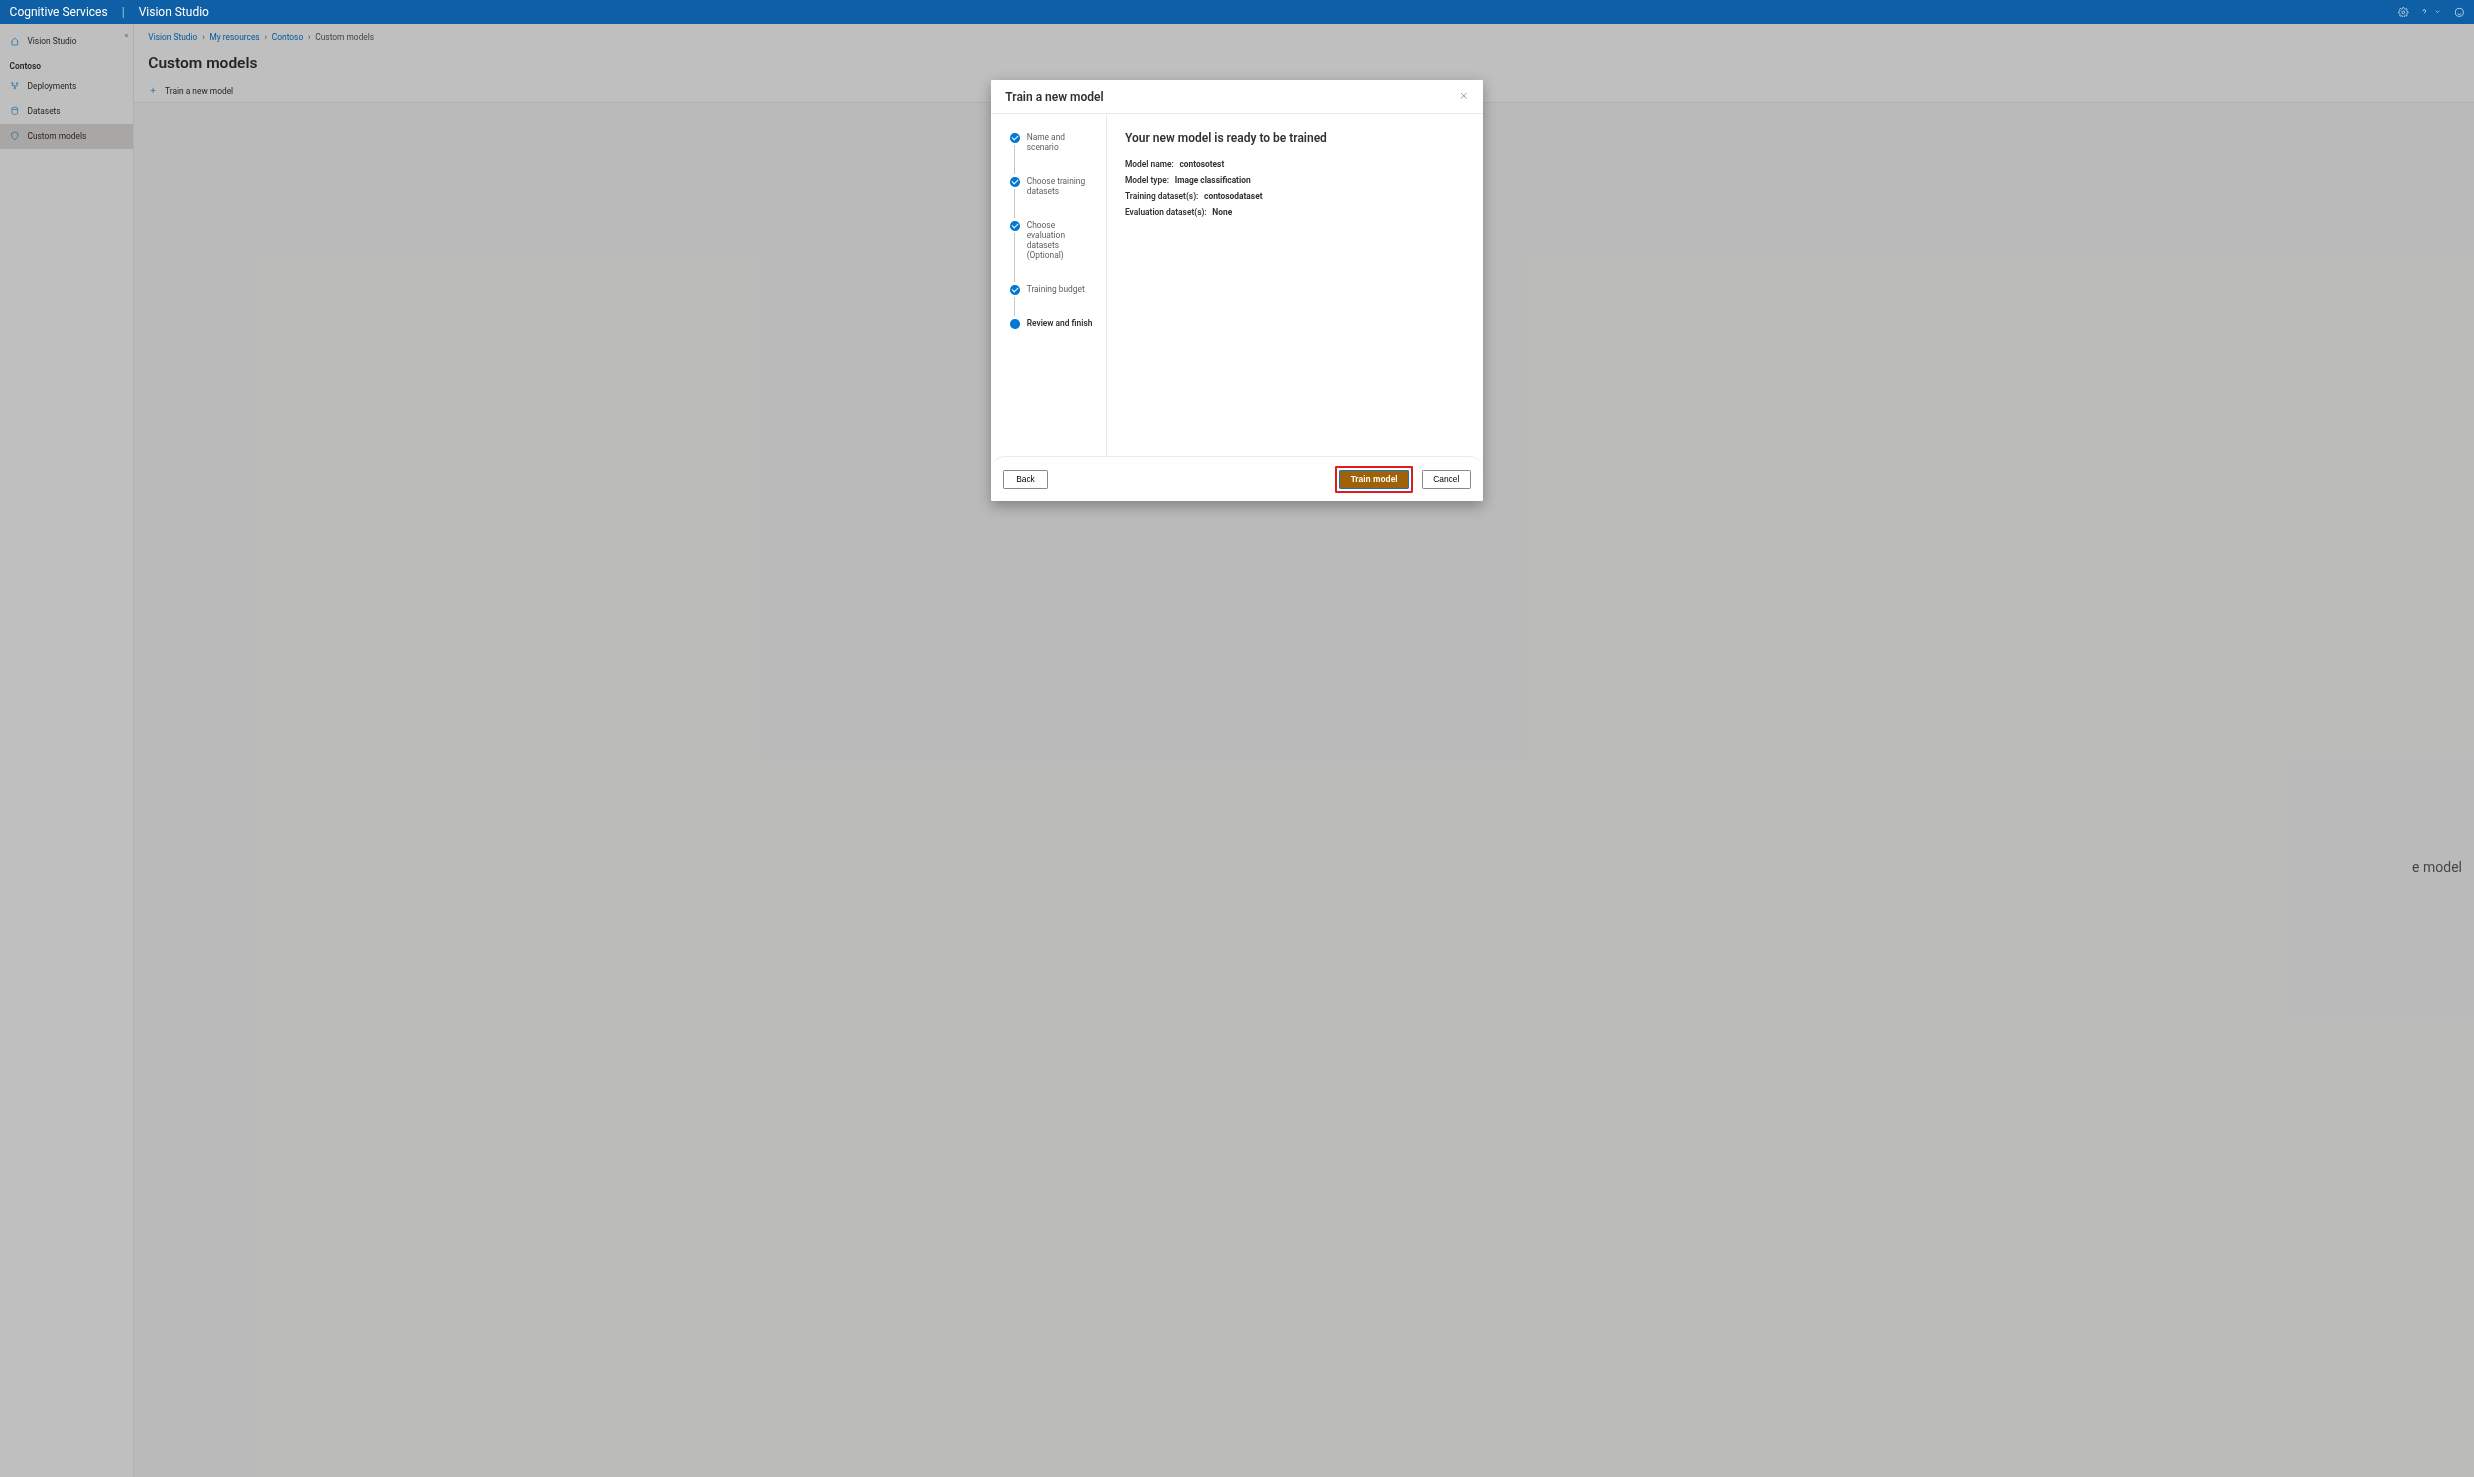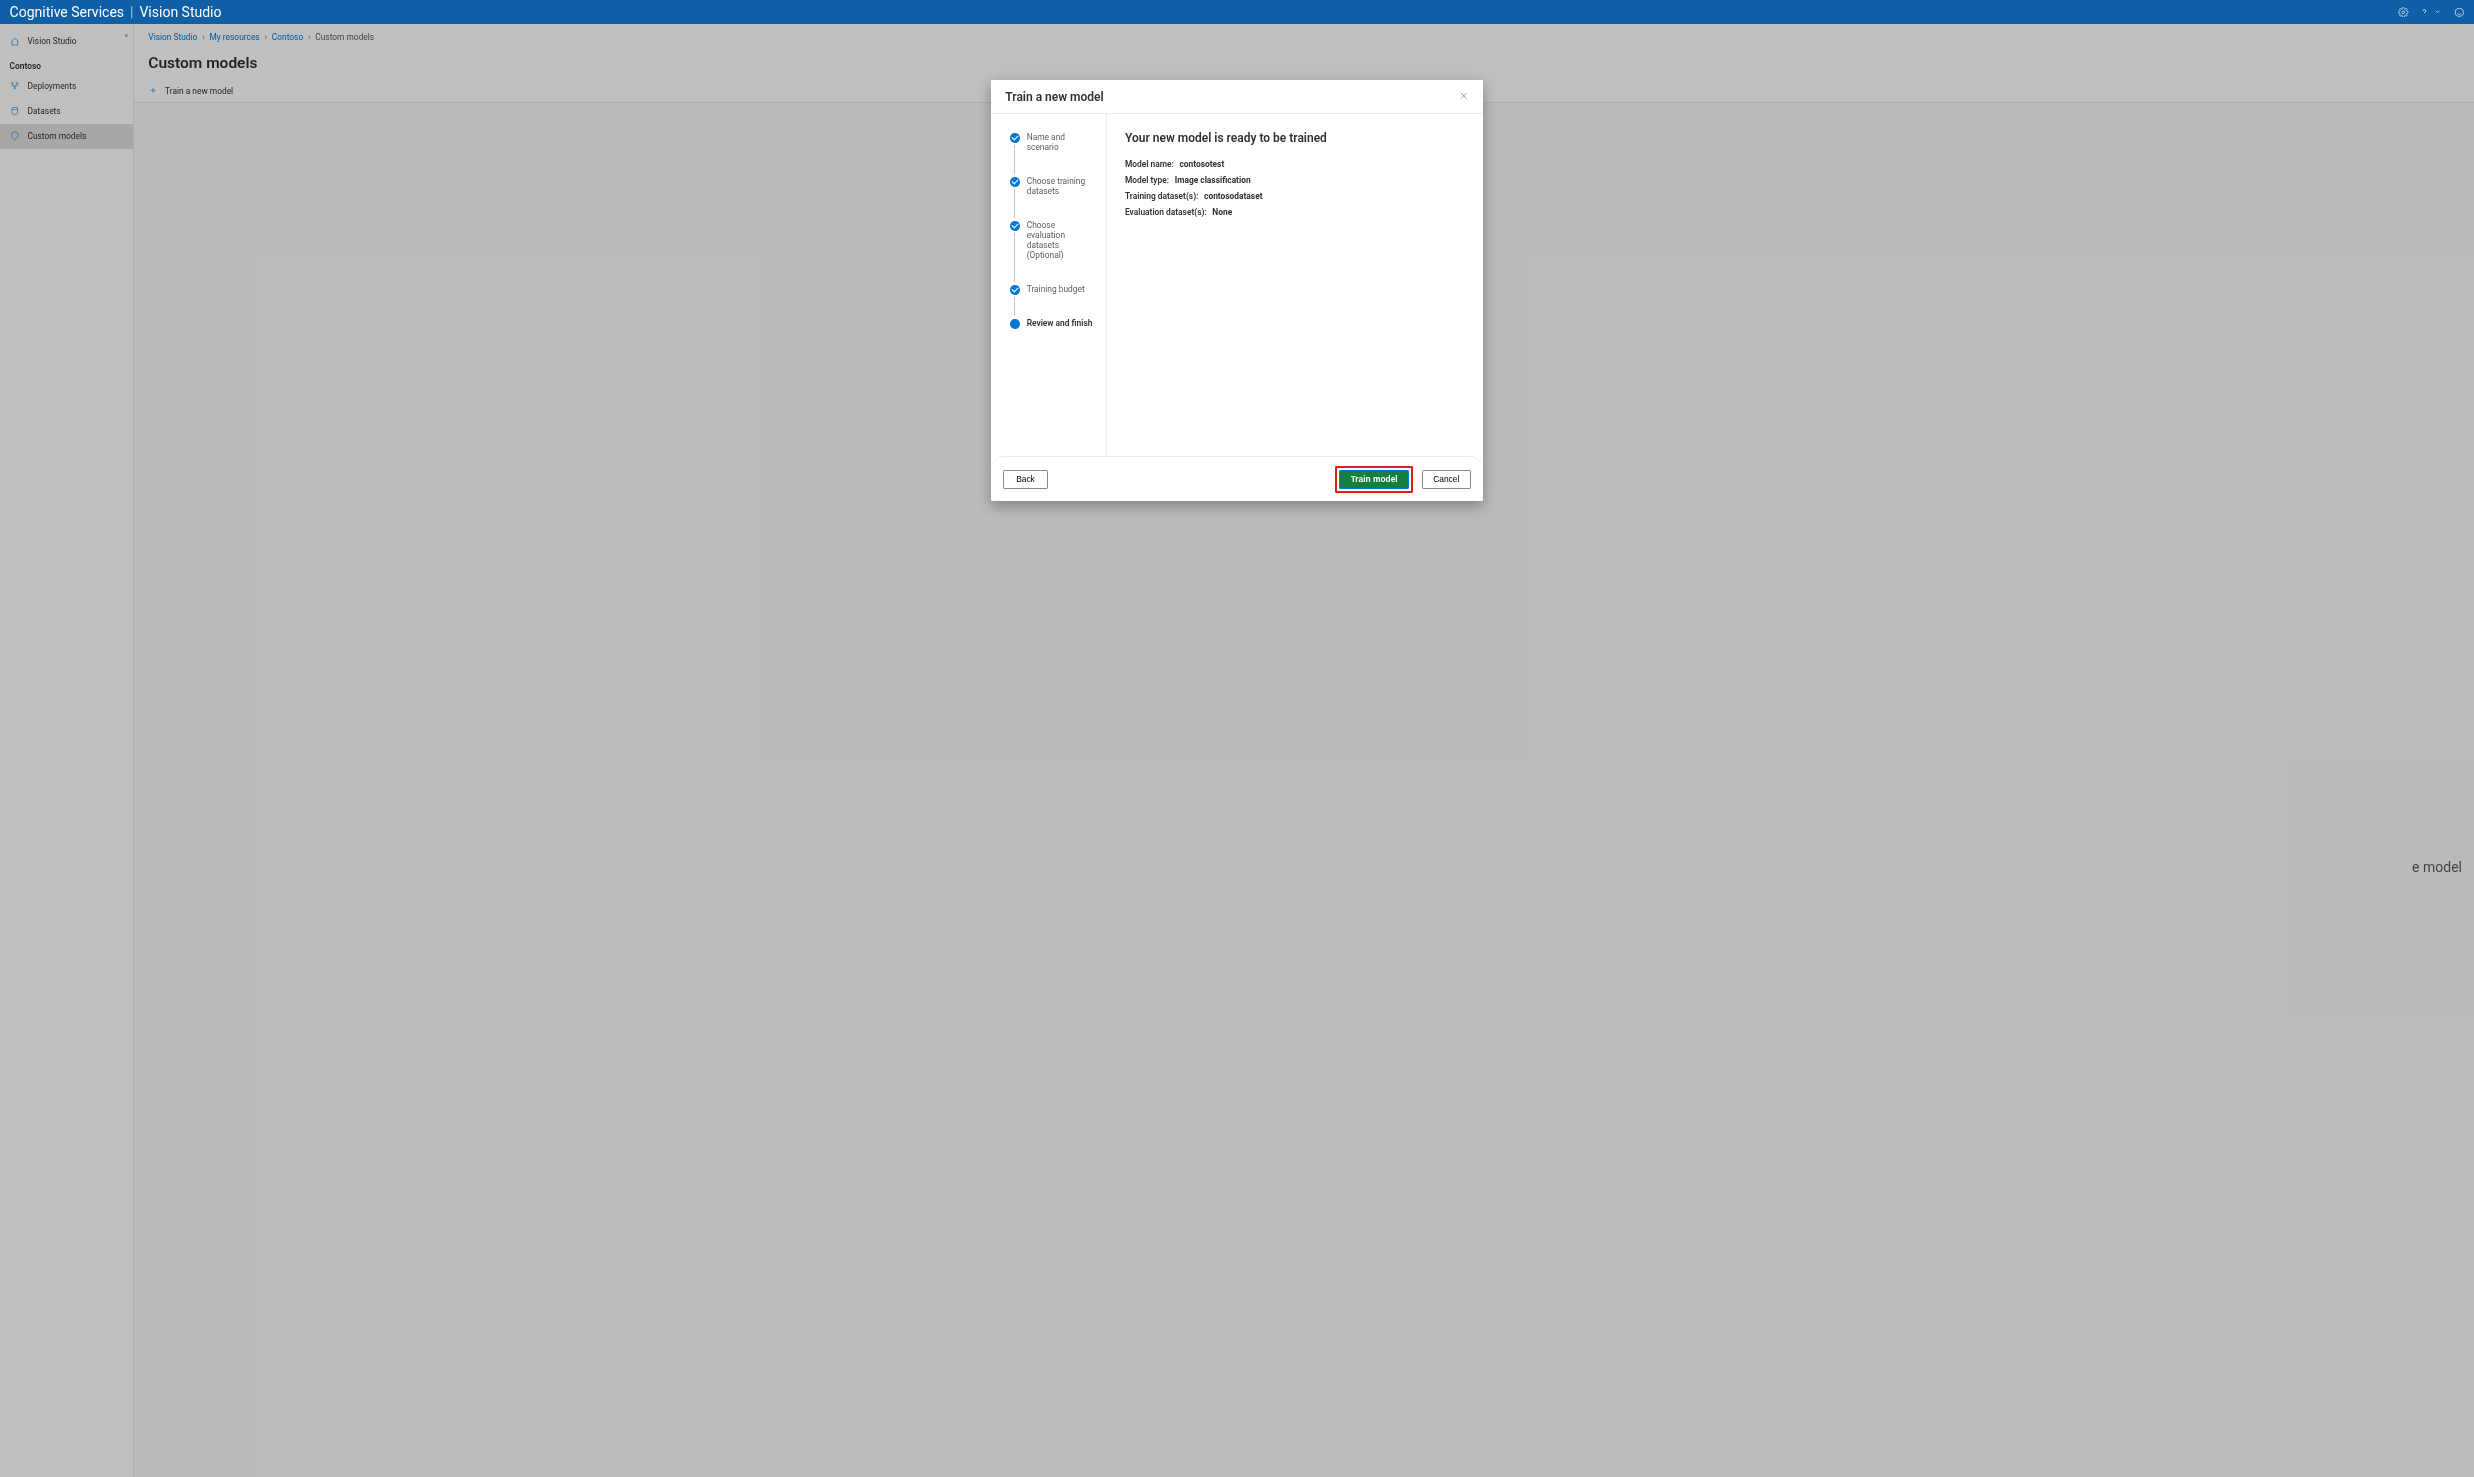--- a/index.html
+++ b/index.html
@@ -16,21 +16,21 @@
   
   .topbar {
     height: 24px;
     background: #0e5fa5;
     color: #ffffff;
     display: flex;
     align-items: center;
     padding: 0 9.6px;
     justify-content: space-between;
   }
-  .topbar-left { display: flex; align-items: center; gap: 6px; font-size: 14px; }
+  .topbar-left { display: flex; align-items: center; gap: 14px; font-size: 12px; }
   .topbar-left .divider { opacity: 0.6; }
   .topbar-right { display: flex; align-items: center; gap: 10.7px; }
   .topbar-right .icon { width: 10.7px; height: 10.7px; display: flex; align-items: center; justify-content: center; cursor: pointer; }
   .topbar-right svg { stroke: #ffffff; fill: none; }
   .help-group { display: flex; align-items: center; gap: 2.4px; }
 
   
   .shell { display: flex; height: calc(100% - 24px); position: relative; }
 
   .sidebar {
@@ -213,21 +213,21 @@
     padding: 3.6px 10.7px;
     font-size: 8.4px;
     border: 0.6px solid #8a8886;
     background: #ffffff;
     cursor: pointer;
     border-radius: 1.2px;
     min-width: 45px;
     text-align: center;
   }
   .btn.primary {
-    background: #15803d;
+    background: #a16207;
     border-color: #0078d4;
     color: #ffffff;
     font-weight: 600;
   }
   .footer-right { display: flex; align-items: center; gap: 8.4px; }
   .highlight-box {
     border: 2.4px solid #e21b1b;
     padding: 1.8px;
     display: inline-flex;
     border-radius: 1.2px;

